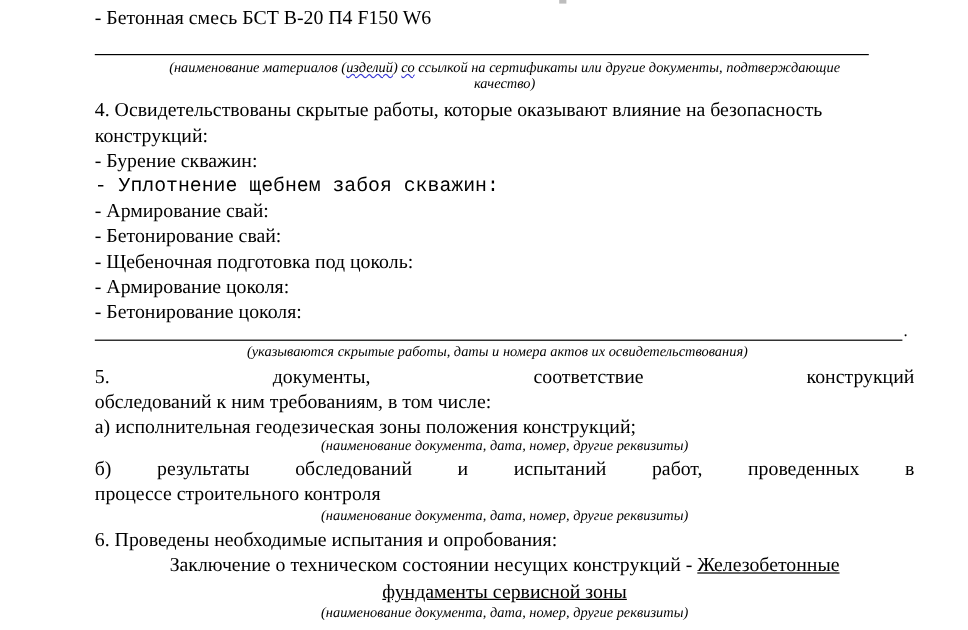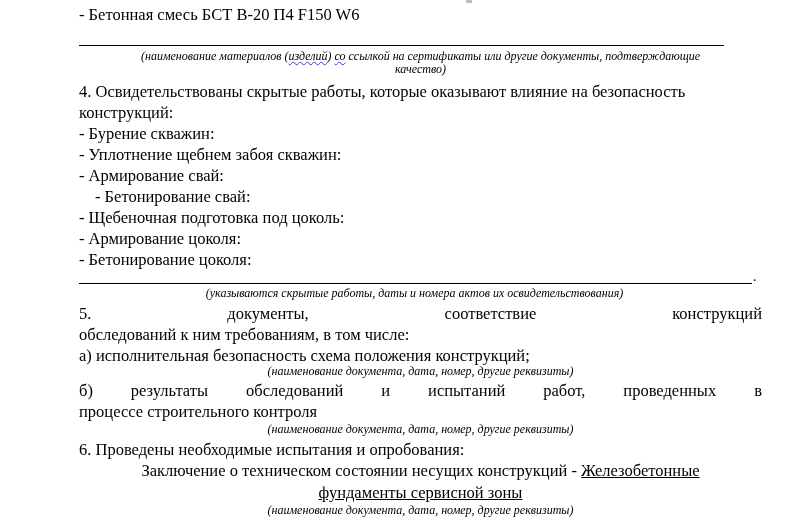--- a/index.html
+++ b/index.html
@@ -28,41 +28,41 @@
 
   <div class="note" style="position:absolute; top:48px; left:0; width:683px;">
     <span>(наименование материалов (</span><span class="spell">изделий</span><span>) </span><span class="spell">со</span><span> ссылкой на сертификаты или другие документы, подтверждающие</span>
   </div>
   <div class="note" style="position:absolute; top:61px; left:0; width:683px;text-align:center;">качество)</div>
 
   <div class="line" style="position:absolute; top:81px; left:0;">4. Освидетельствованы скрытые работы, которые оказывают влияние на безопасность</div>
   <div class="line" style="position:absolute; top:102px; left:0;">конструкций:</div>
 
   <div class="line" style="position:absolute; top:123px; left:0;">- Бурение скважин:</div>
-  <div class="line" style="position:absolute; top:144px; left:0;">- Уплотнение щебнем забоя скважин:</div>
+  <div class="line" style="position:absolute; top:144px; left:0;font-family:Liberation Mono, monospace;">- Уплотнение щебнем забоя скважин:</div>
   <div class="line" style="position:absolute; top:165px; left:0;">- Армирование свай:</div>
-  <div class="line" style="position:absolute; top:186px; left:16px;">- Бетонирование свай:</div>
+  <div class="line" style="position:absolute; top:186px; left:0;">- Бетонирование свай:</div>
   <div class="line" style="position:absolute; top:207px; left:0;">- Щебеночная подготовка под цоколь:</div>
   <div class="line" style="position:absolute; top:228px; left:0;">- Армирование цоколя:</div>
   <div class="line" style="position:absolute; top:249px; left:0;">- Бетонирование цоколя:</div>
 
   <div class="rule" style="position:absolute; top:283px; left:0; width:673px;"></div>
   <div style="position:absolute; top:269px; left:674px; font-size:14px;">.</div>
 
   <div class="note" style="position:absolute; top:285px; left:-6px; width:683px;">(указываются скрытые работы, даты и номера актов их освидетельствования)</div>
 
   <div class="justify" style="position:absolute; top:303px; left:0; width:683px;">
     <span>5.</span>
     <span>документы,</span>
     <span>соответствие</span>
     <span>конструкций</span>
   </div>
   <div class="line" style="position:absolute; top:324px; left:0;">обследований к ним требованиям, в том числе:</div>
 
-  <div class="line" style="position:absolute; top:345px; left:0;">а) исполнительная безопасность схема положения конструкций;</div>
+  <div class="line" style="position:absolute; top:345px; left:0;">а) исполнительная геодезическая зоны положения конструкций;</div>
   <div class="note" style="position:absolute; top:363px; left:0; width:683px;">(наименование документа, дата, номер, другие реквизиты)</div>
 
   <div class="justify" style="position:absolute; top:380px; left:0; width:683px;">
     <span>б)</span>
     <span>результаты</span>
     <span>обследований</span>
     <span>и</span>
     <span>испытаний</span>
     <span>работ,</span>
     <span>проведенных</span>

